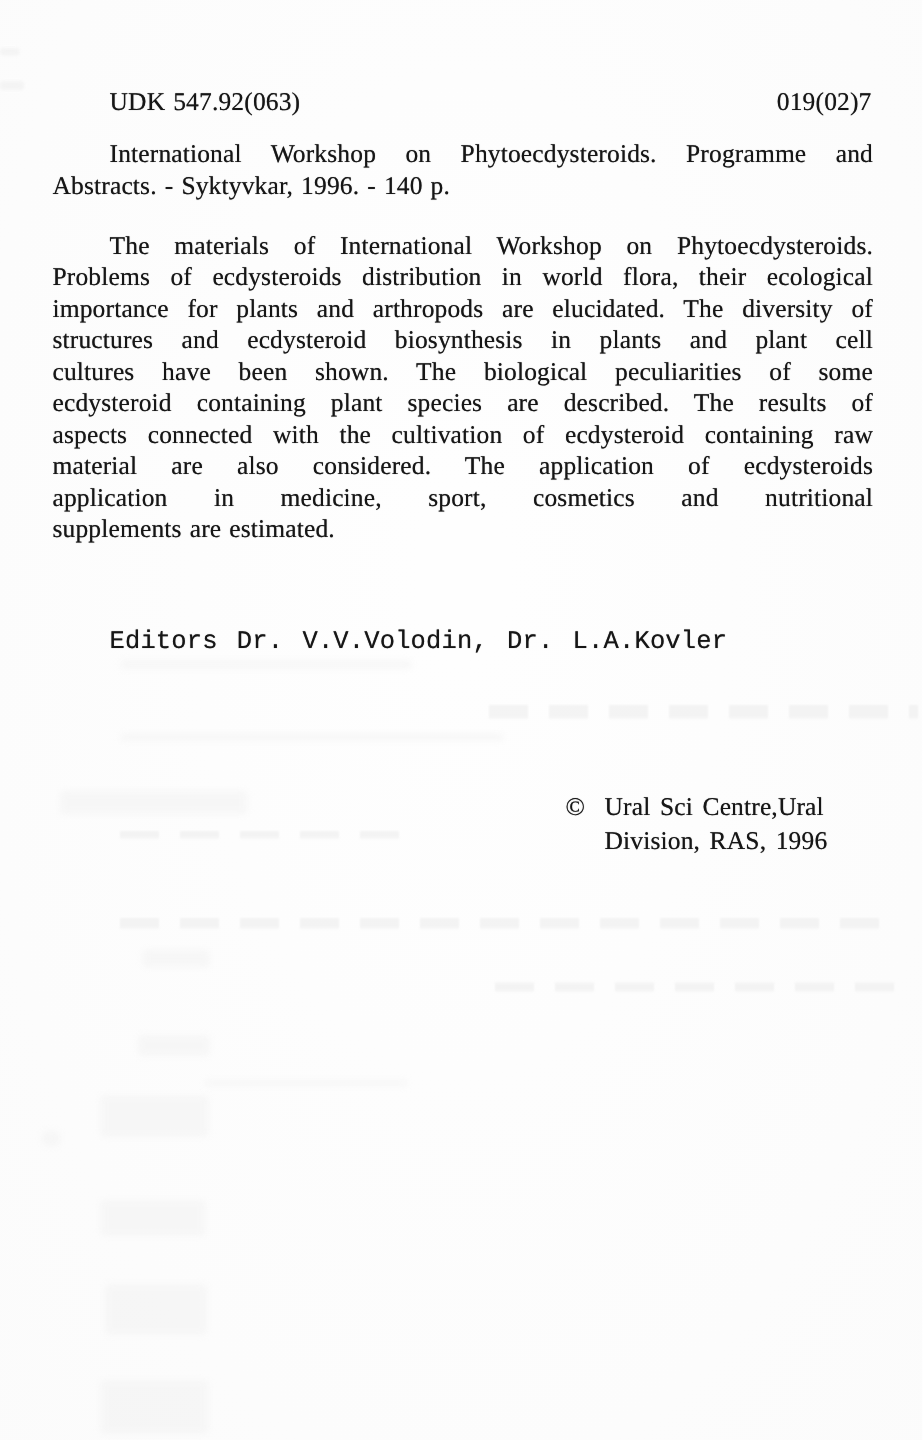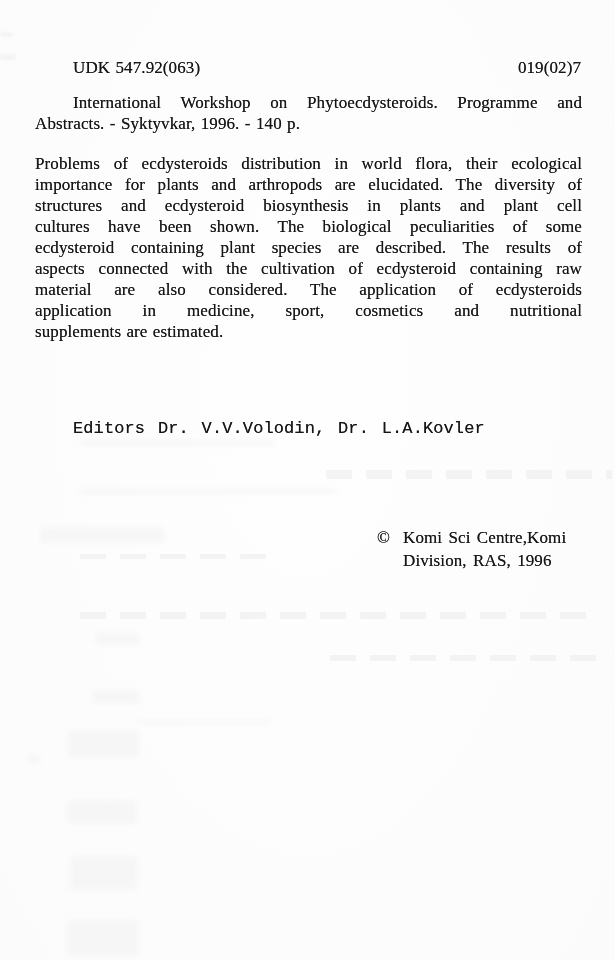--- a/index.html
+++ b/index.html
@@ -101,37 +101,38 @@
     <span>UDK 547.92(063)</span>
     <span class="code">019(02)7</span>
   </div>
 
   <div class="jpara indent citation txt">
       <div class="jline first">International Workshop on Phytoecdysteroids. Programme and</div>
       <div class="jline last">Abstracts. - Syktyvkar, 1996. - 140 p.</div>
     </div>
 
   <div class="jpara indent abstract txt">
+      <div class="jline first">The materials of International Workshop on Phytoecdysteroids.</div>
       <div class="jline">Problems of ecdysteroids distribution in world flora, their ecological</div>
       <div class="jline">importance for plants and arthropods are elucidated. The diversity of</div>
       <div class="jline">structures and ecdysteroid biosynthesis in plants and plant cell</div>
       <div class="jline">cultures have been shown. The biological peculiarities of some</div>
       <div class="jline">ecdysteroid containing plant species are described. The results of</div>
       <div class="jline">aspects connected with the cultivation of ecdysteroid containing raw</div>
       <div class="jline">material are also considered. The application of ecdysteroids</div>
       <div class="jline">application in medicine, sport, cosmetics and nutritional</div>
       <div class="jline last">supplements are estimated.</div>
     </div>
 
   <div class="editors txt">Editors Dr. V.V.Volodin, Dr. L.A.Kovler</div>
 
   <div class="copyright txt">
     <span class="csym">©</span>
     <span class="ctext">
-      <div>Komi Sci Centre,Komi</div>
+      <div>Ural Sci Centre,Ural</div>
       <div>Division, RAS, 1996</div>
     </span>
   </div>
 
   <div class="art smudge" style="left:0; top:32px; width:13px; height:5px;"></div>
   <div class="art smudge" style="left:0; top:54px; width:16px; height:6px;"></div>
   <div class="art ghost" style="left:80px;  top:440px; width:195px; height:6px;"></div>
   <div class="art dashes" style="left:326px; top:470px; width:286px; height:9px;"></div>
   <div class="art ghost" style="left:80px;  top:489px; width:256px; height:5px;"></div>
   <div class="art ghost" style="left:40px;  top:527px; width:125px; height:16px;"></div>

